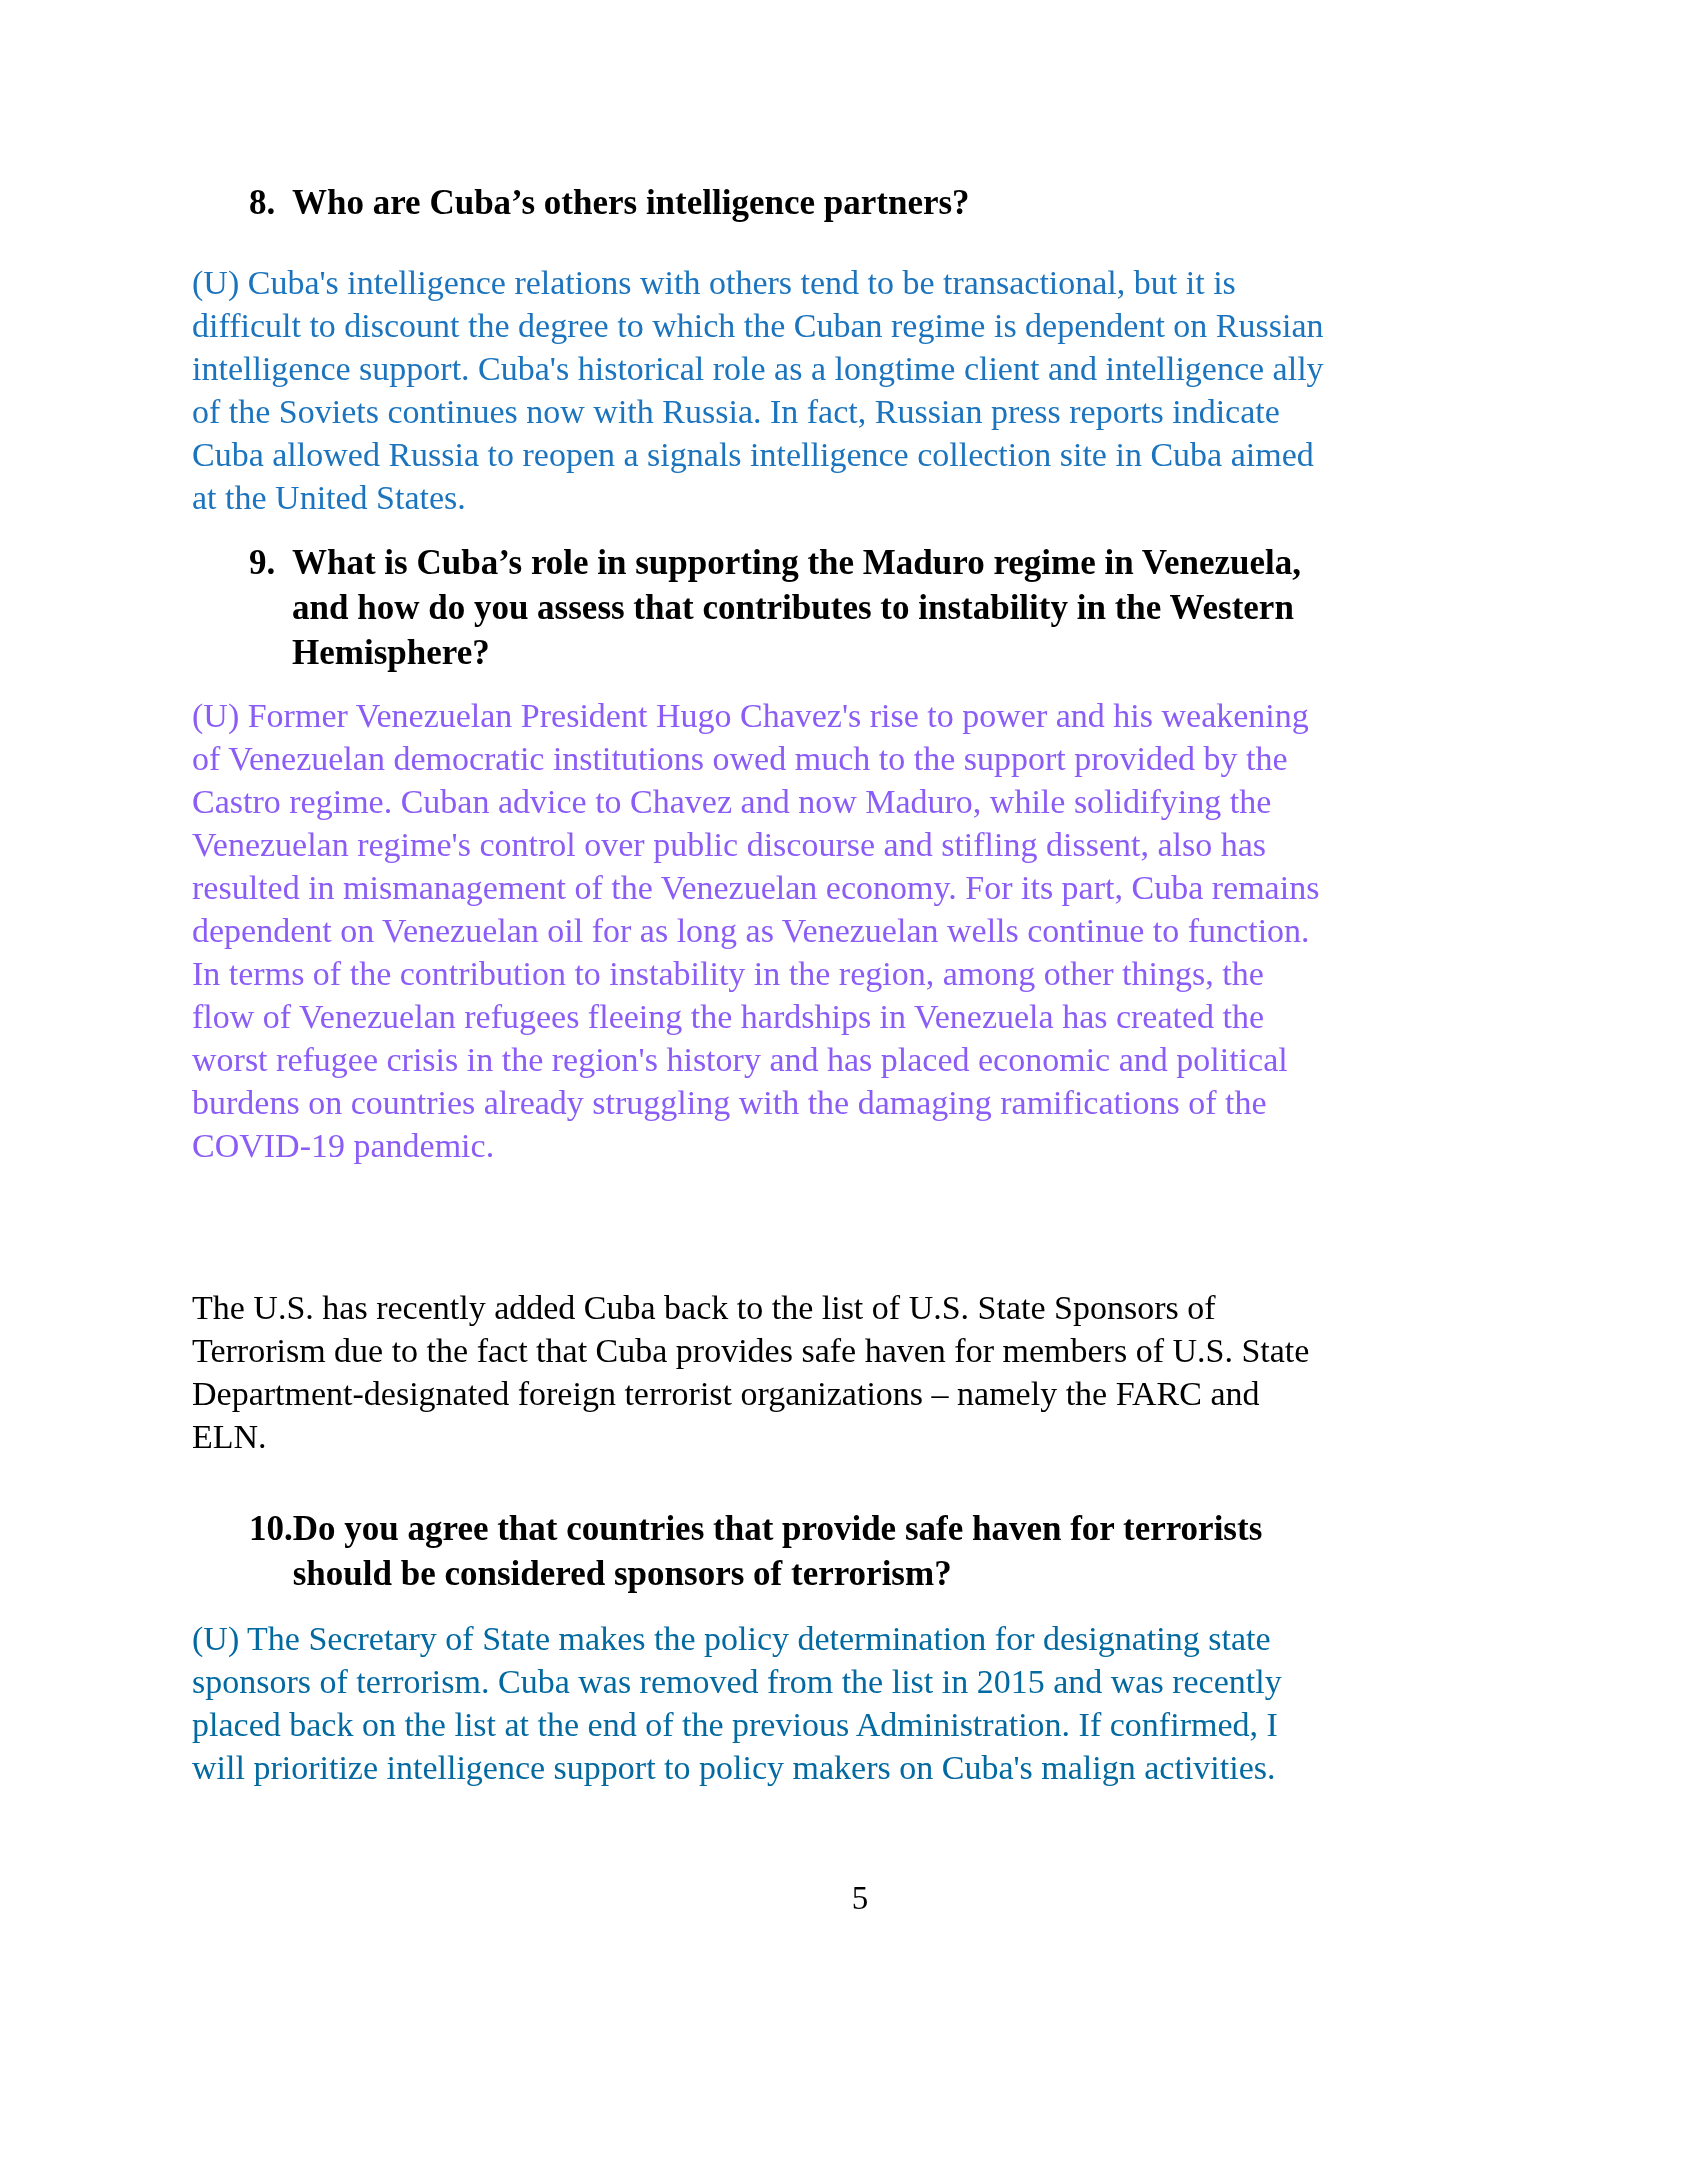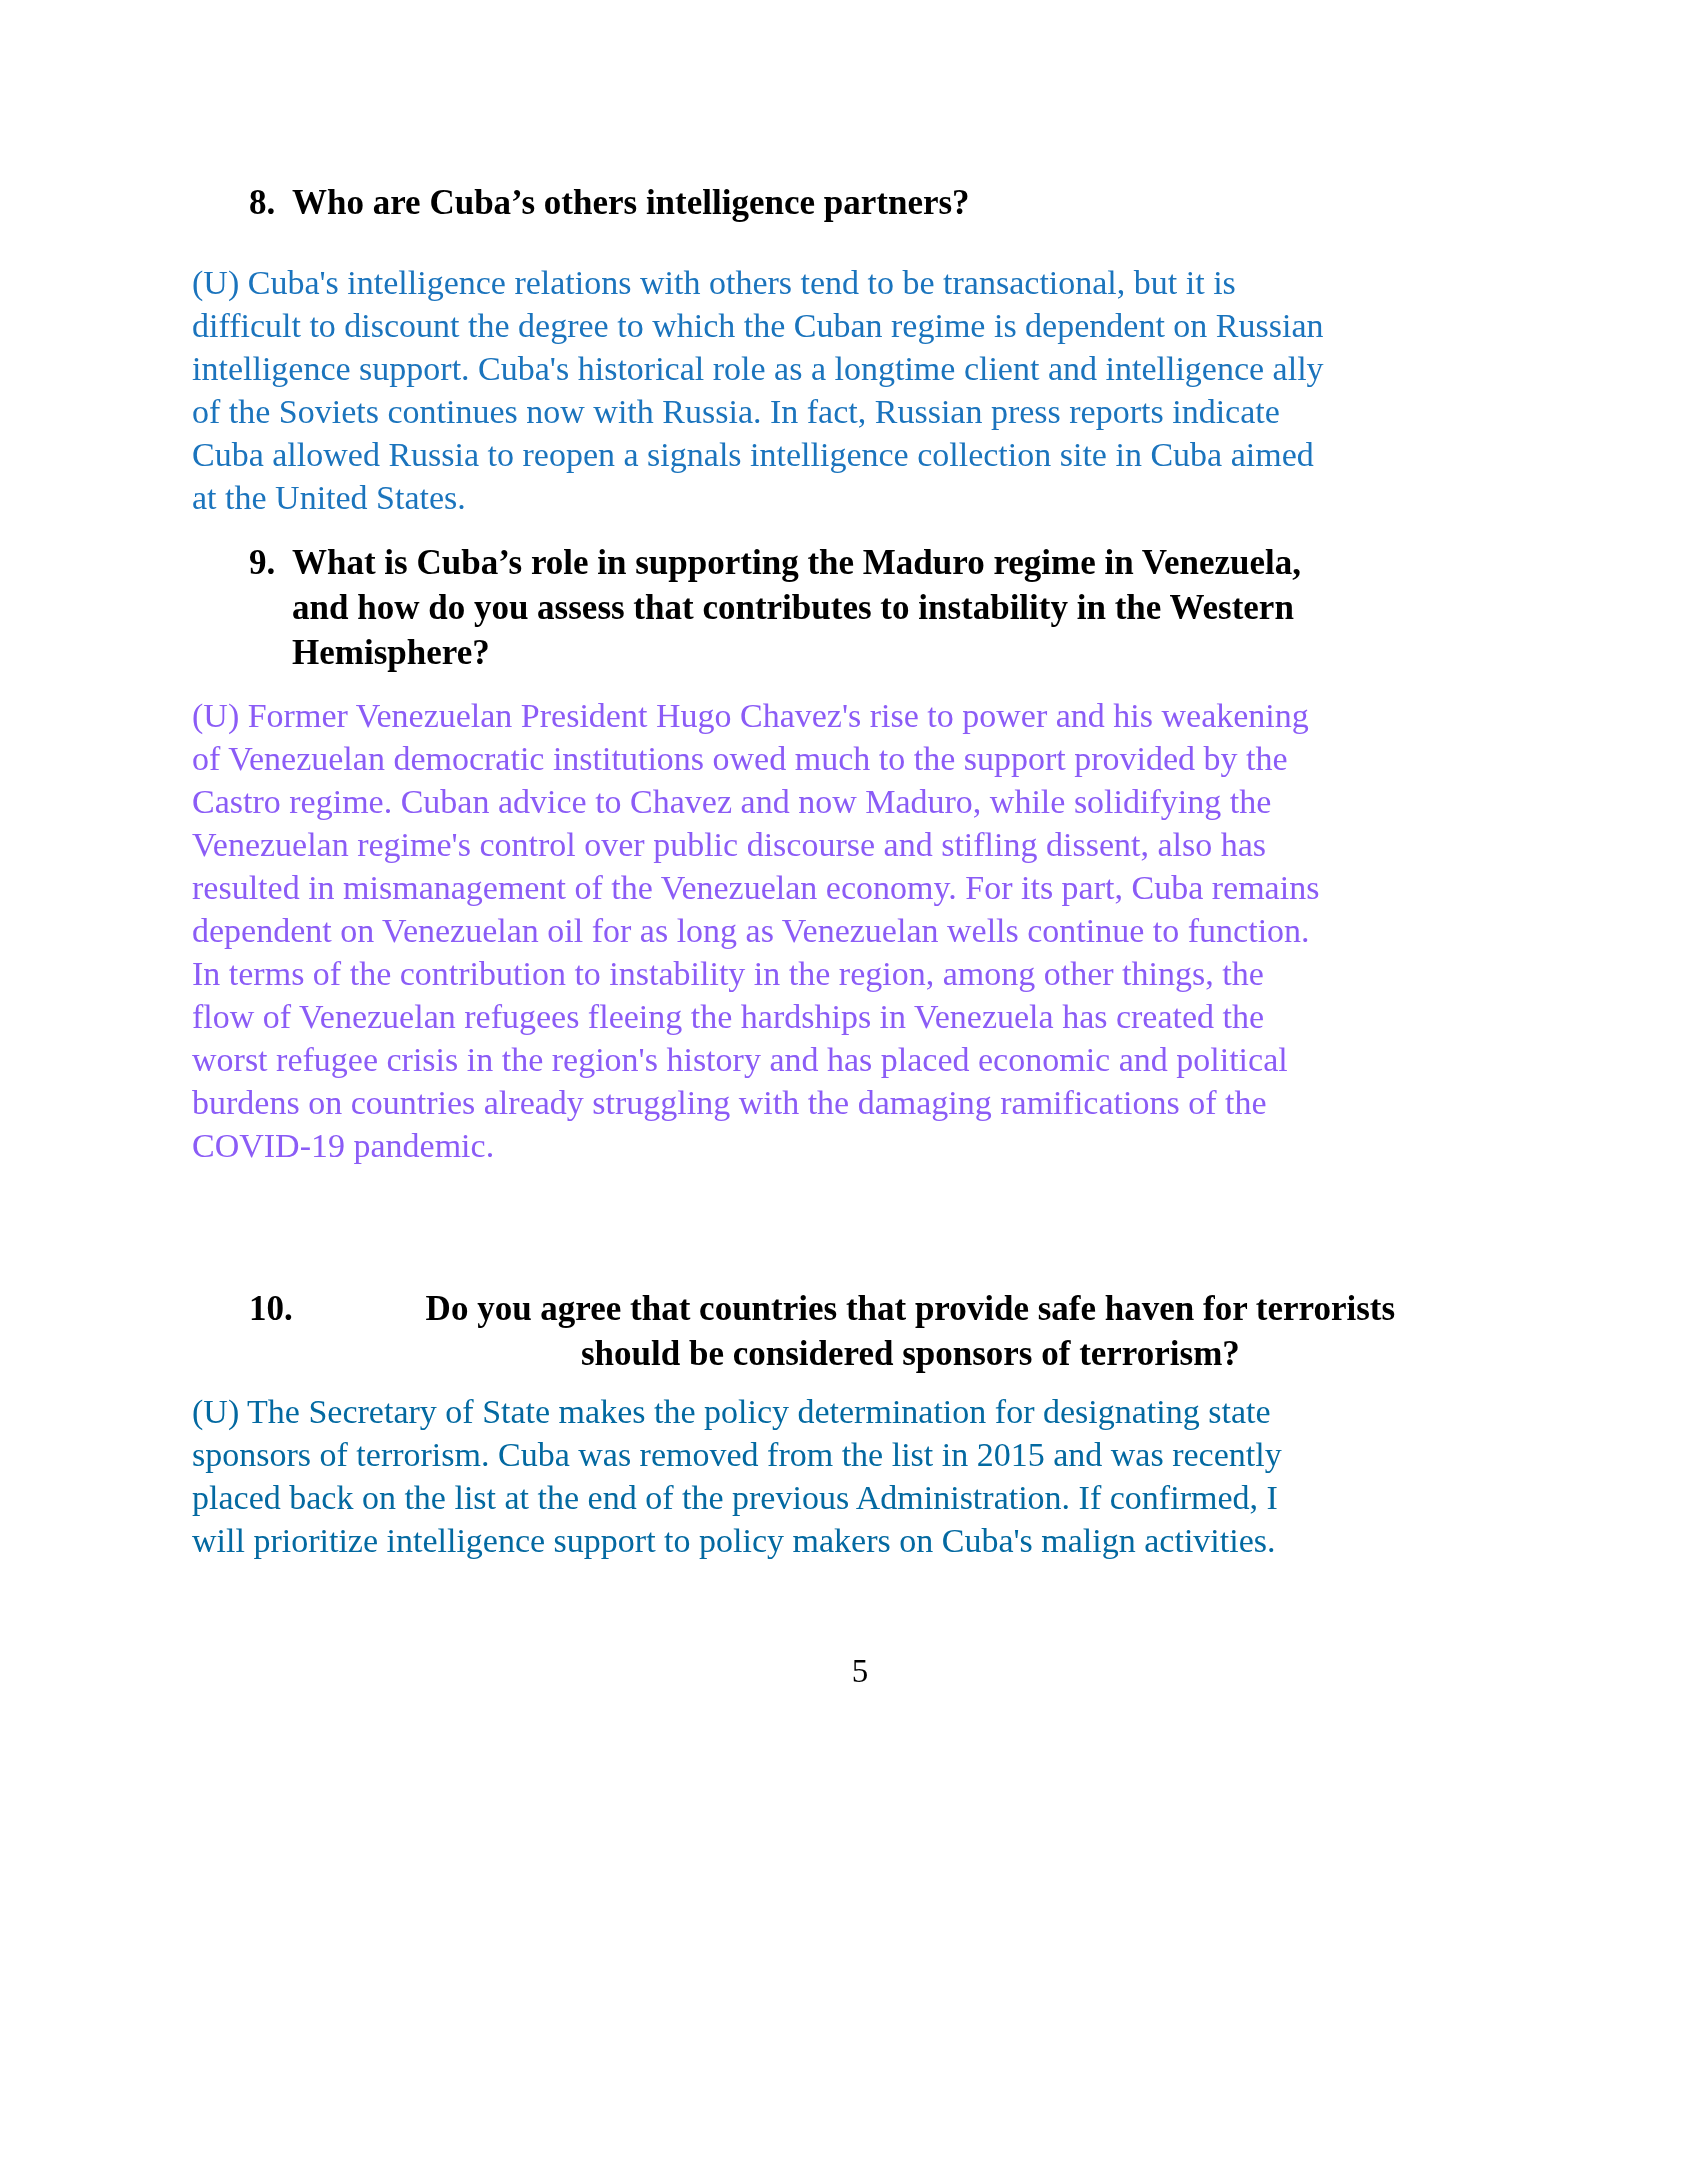--- a/index.html
+++ b/index.html
@@ -32,21 +32,21 @@
   }
   .question .qnum {
     flex: 0 0 auto;
     min-width: 43px;
   }
   .question .qtext {
     flex: 1 1 auto;
   }
   .q8 { margin-bottom: 36px; }
   .q9 { margin-bottom: 18.5px; }
-  .q10 { margin-bottom: 14px; text-align: center; }
+  .q10 { margin-bottom: 21px; }
   .answer {
     font-size: 34px;
     line-height: 43px;
     font-weight: normal;
   }
   .a8 { margin-bottom: 21px; }
   .a9 { margin-bottom: 119px; }
   .a10 { margin-bottom: 0; }
   .bridge {
     font-size: 34px;
@@ -92,20 +92,24 @@
 Castro regime. Cuban advice to Chavez and now Maduro, while solidifying the
 Venezuelan regime's control over public discourse and stifling dissent, also has
 resulted in mismanagement of the Venezuelan economy. For its part, Cuba remains
 dependent on Venezuelan oil for as long as Venezuelan wells continue to function.
 In terms of the contribution to instability in the region, among other things, the
 flow of Venezuelan refugees fleeing the hardships in Venezuela has created the
 worst refugee crisis in the region's history and has placed economic and political
 burdens on countries already struggling with the damaging ramifications of the
 COVID-19 pandemic.</div>
 
+  <div class="bridge lines">The U.S. has recently added Cuba back to the list of U.S. State Sponsors of
+Terrorism due to the fact that Cuba provides safe haven for members of U.S. State
+Department-designated foreign terrorist organizations – namely the FARC and
+ELN.</div>
 
   <div class="question q10">
     <div class="qnum">10.</div>
     <div class="qtext lines">Do you agree that countries that provide safe haven for terrorists
 should be considered sponsors of terrorism?</div>
   </div>
 
   <div class="answer a10 lines" style="color: #0369a1;">(U) The Secretary of State makes the policy determination for designating state
 sponsors of terrorism. Cuba was removed from the list in 2015 and was recently
 placed back on the list at the end of the previous Administration. If confirmed, I

